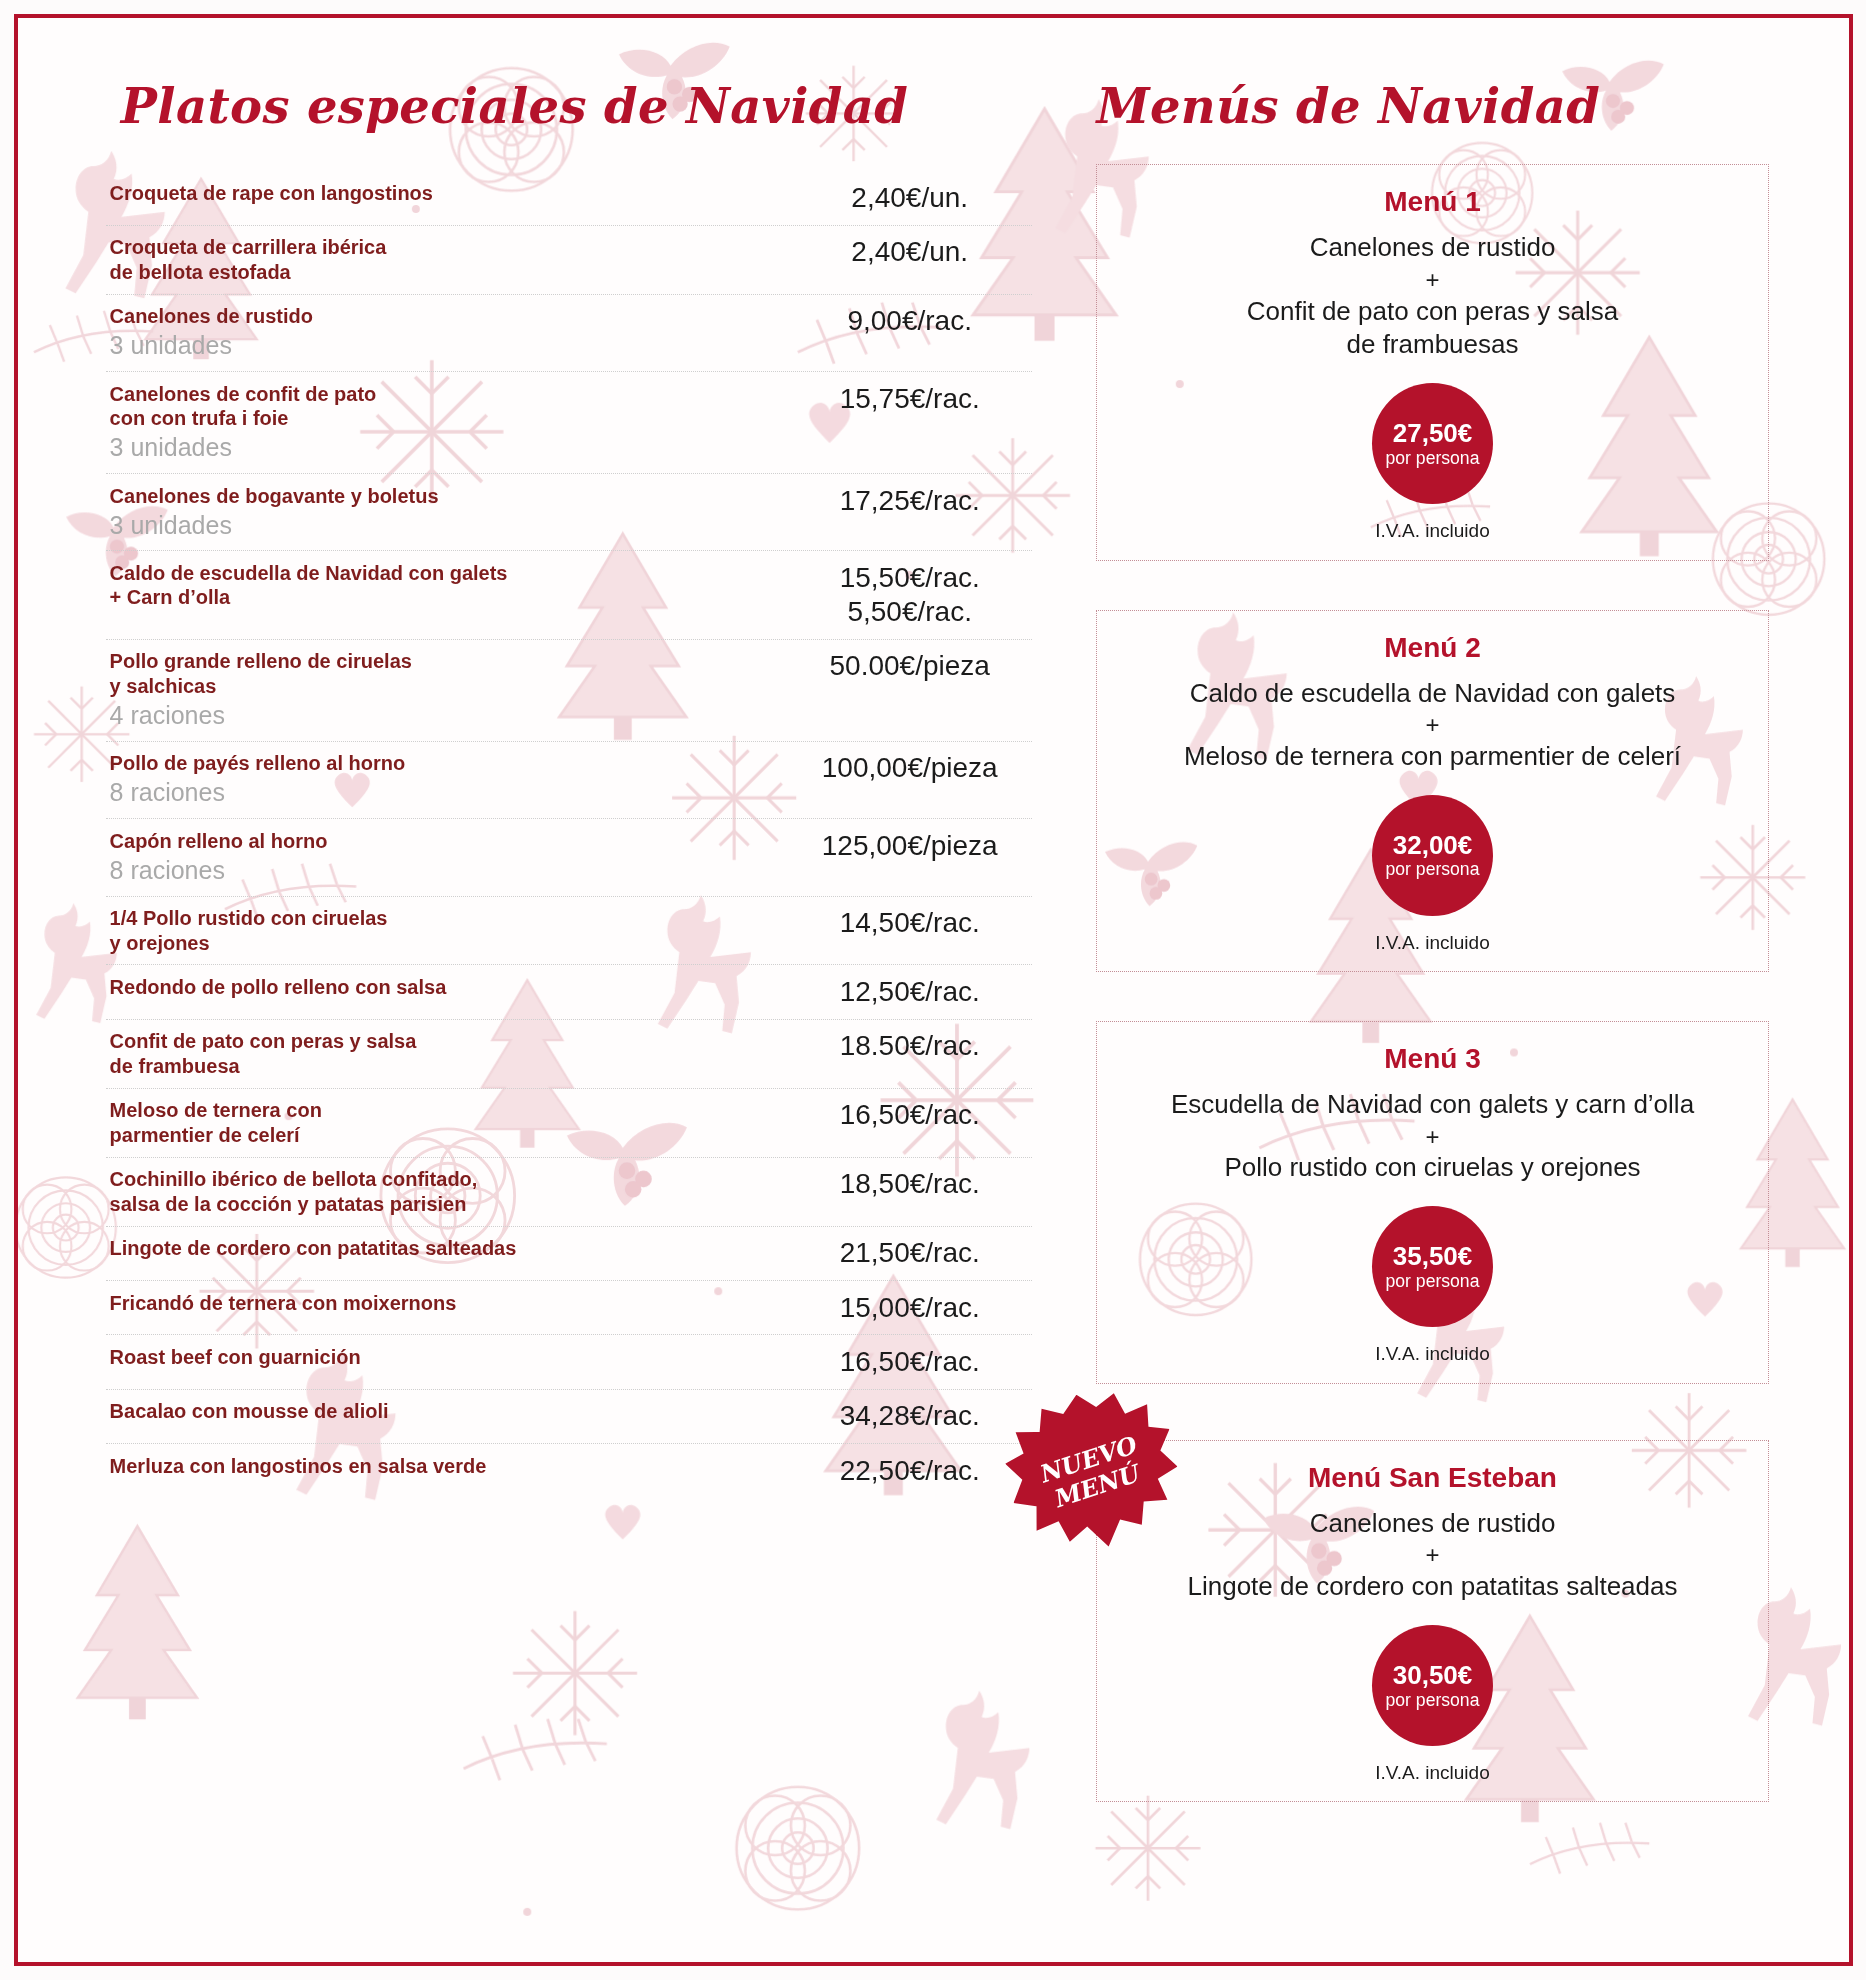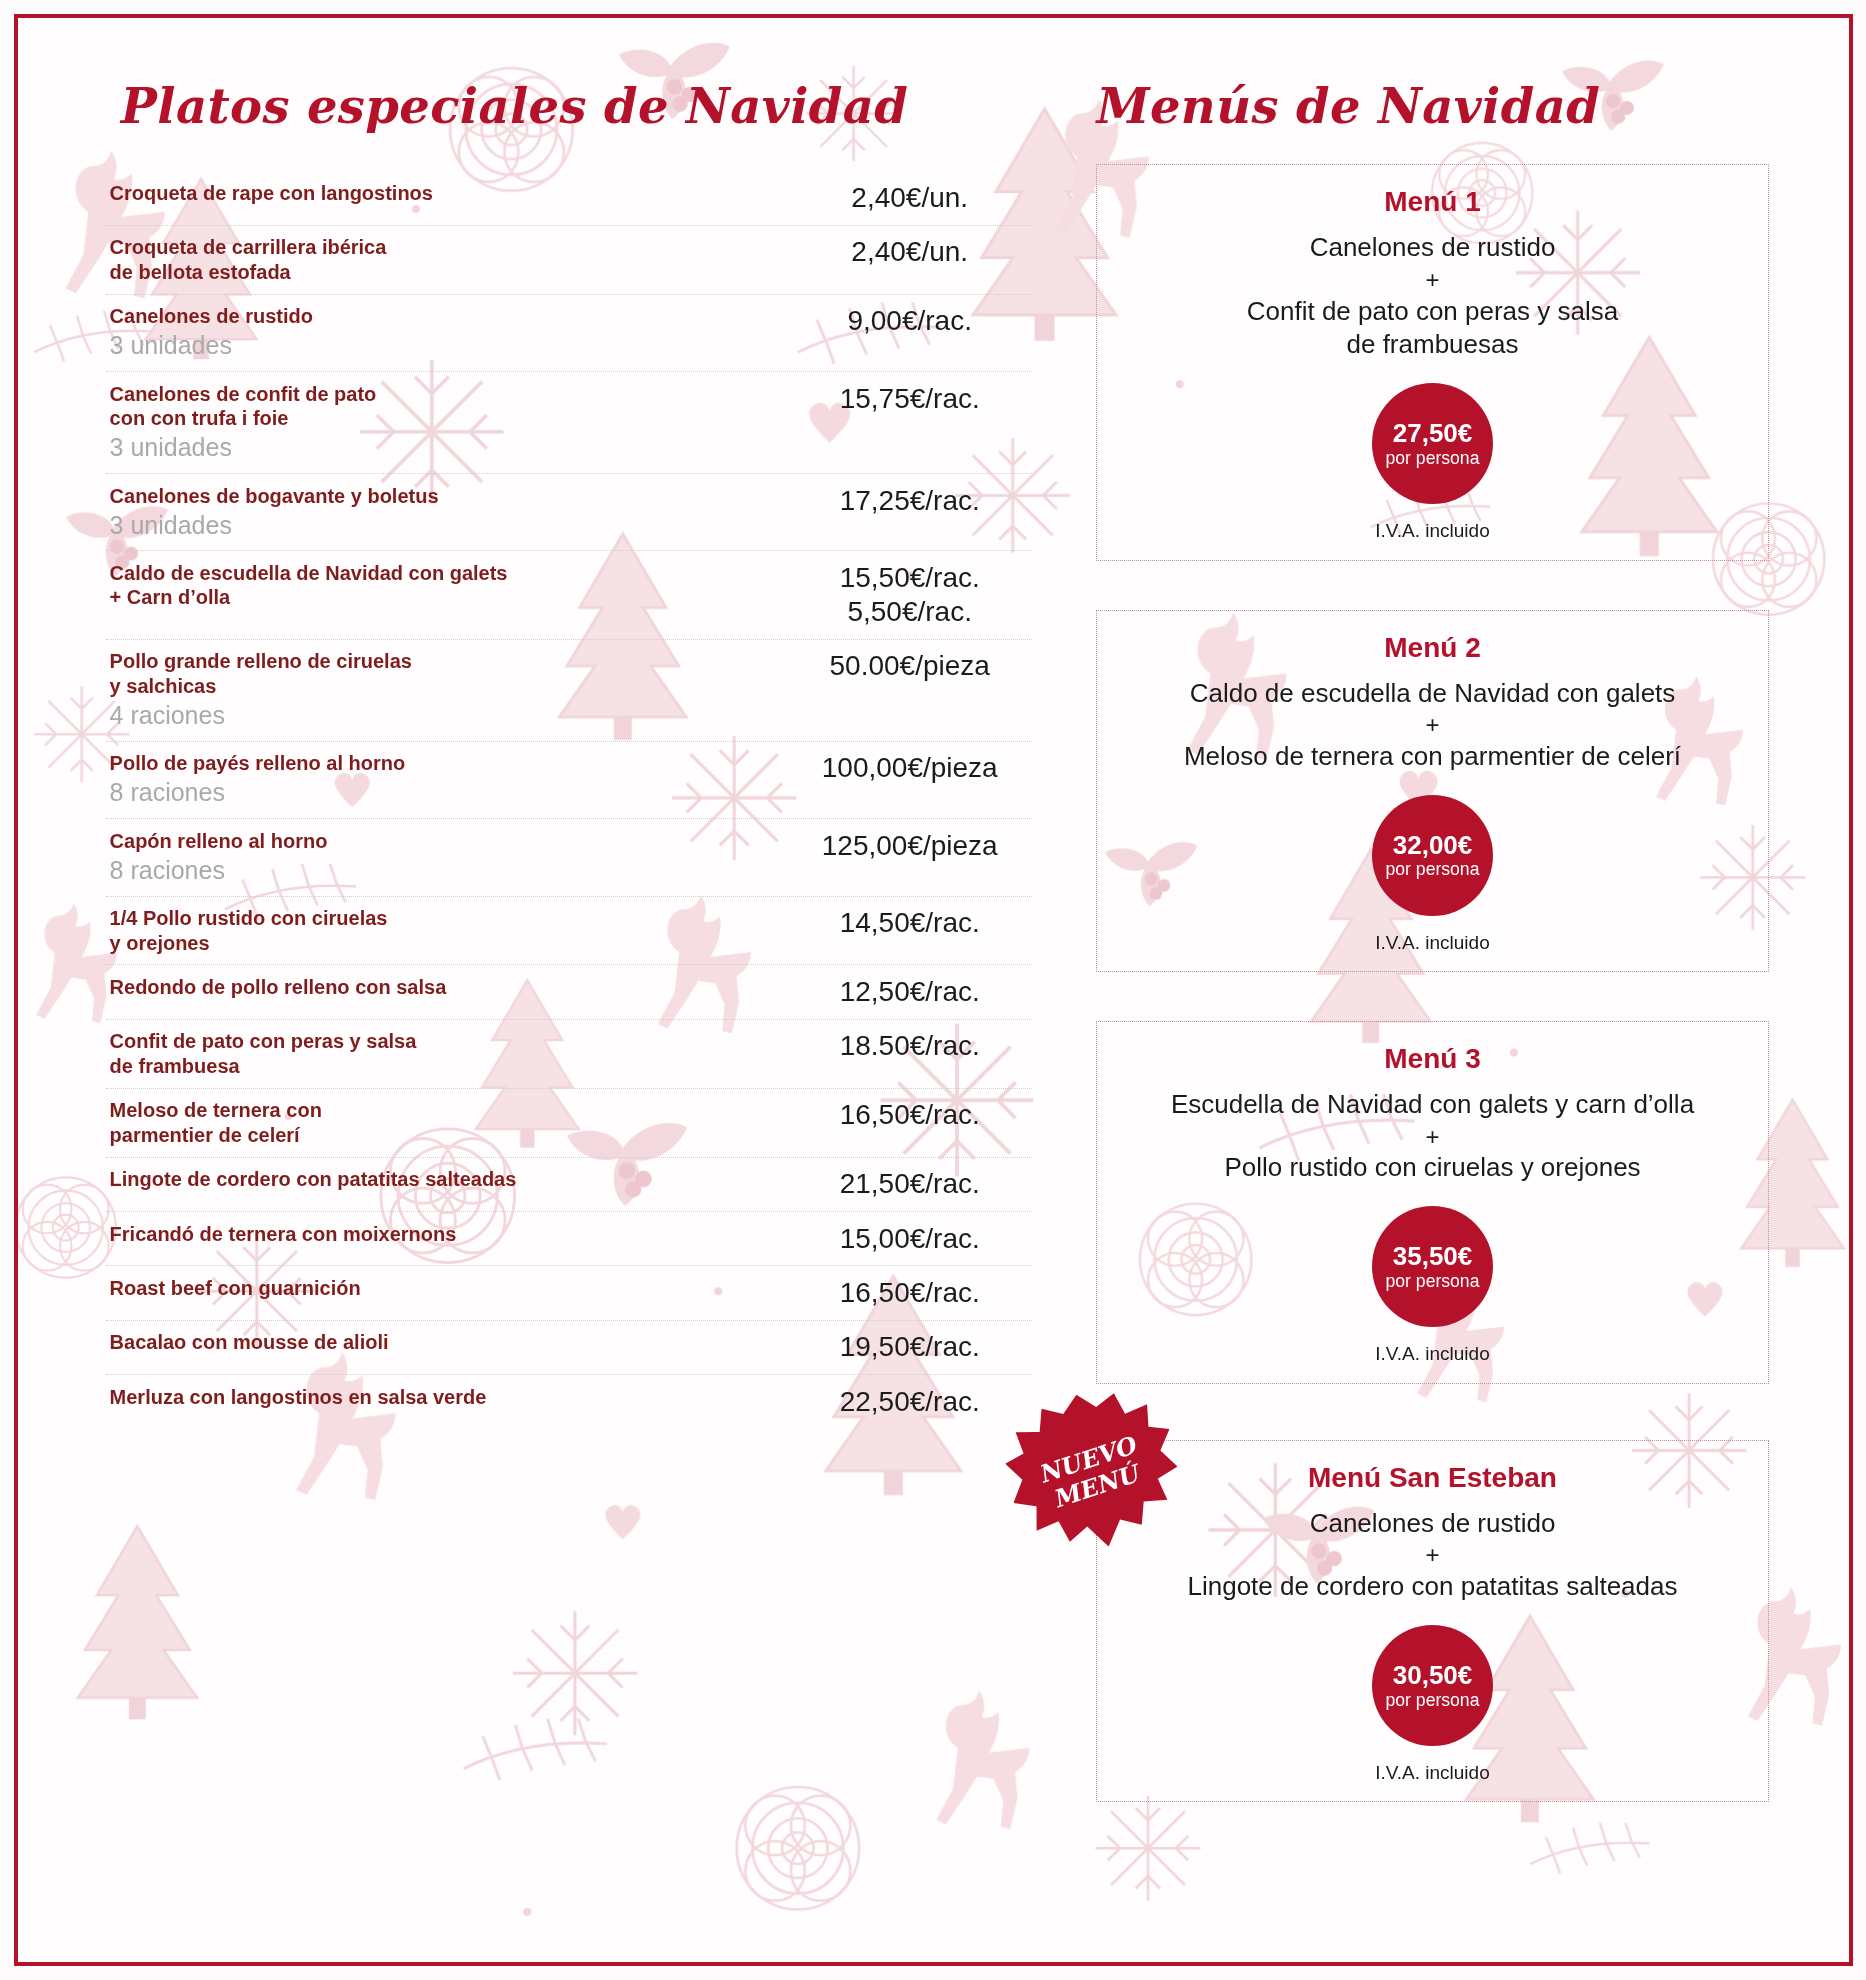--- a/index.html
+++ b/index.html
@@ -483,20 +483,29 @@
           <div class="dish">
             <div class="dish-names">
               <div class="dish-name">Meloso de ternera con
 parmentier de celerí</div>
             </div>
             <div class="dish-prices">
               <div class="dish-price">16,50€/rac.</div>
             </div>
           </div>
 
+          <div class="dish">
+            <div class="dish-names">
+              <div class="dish-name">Cochinillo ibérico de bellota confitado,
+salsa de la cocción y patatas parisien</div>
+            </div>
+            <div class="dish-prices">
+              <div class="dish-price">18,50€/rac.</div>
+            </div>
+          </div>
 
           <div class="dish">
             <div class="dish-names">
               <div class="dish-name">Lingote de cordero con patatitas salteadas</div>
             </div>
             <div class="dish-prices">
               <div class="dish-price">21,50€/rac.</div>
             </div>
           </div>
 
@@ -516,21 +525,21 @@
             <div class="dish-prices">
               <div class="dish-price">16,50€/rac.</div>
             </div>
           </div>
 
           <div class="dish">
             <div class="dish-names">
               <div class="dish-name">Bacalao con mousse de alioli</div>
             </div>
             <div class="dish-prices">
-              <div class="dish-price">19,50€/rac.</div>
+              <div class="dish-price">34,28€/rac.</div>
             </div>
           </div>
 
           <div class="dish">
             <div class="dish-names">
               <div class="dish-name">Merluza con langostinos en salsa verde</div>
             </div>
             <div class="dish-prices">
               <div class="dish-price">22,50€/rac.</div>
             </div>

